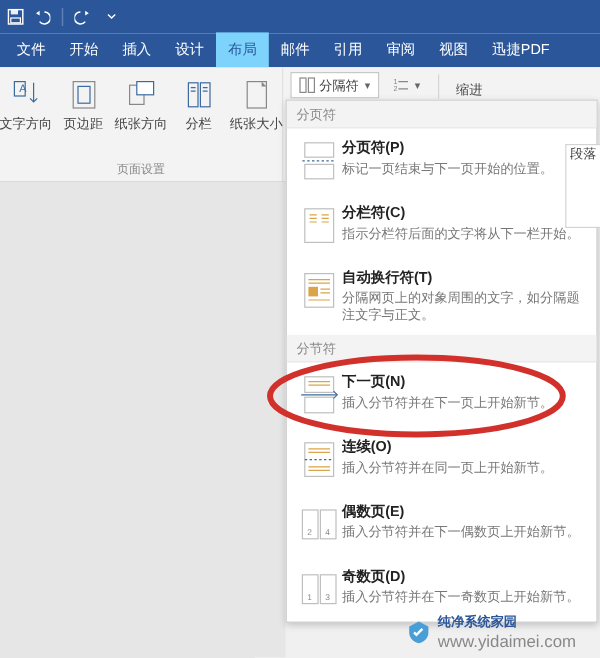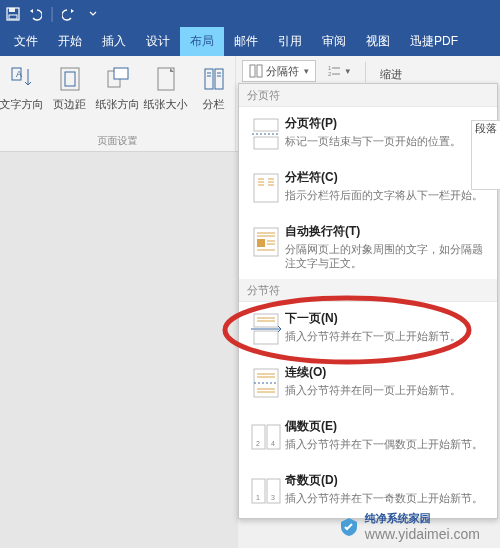--- a/index.html
+++ b/index.html
@@ -116,38 +116,38 @@
           <svg width="28" height="28" viewBox="0 0 28 28">
               <rect x="4" y="6" width="12" height="16" fill="none" stroke="#888"></rect>
               <rect x="10" y="3" width="14" height="11" fill="#fff" stroke="#3b6aa0"></rect>
             </svg>
         </span>
         <span class="blabel">纸张方向</span>
       </div>
       <div class="big-btn">
         <span class="bicon">
           <svg width="28" height="28" viewBox="0 0 28 28">
-              <rect x="6" y="3" width="16" height="22" fill="none" stroke="#888"></rect>
-              <path d="M18 3l4 4h-4z" fill="#888"></path>
-            </svg>
-        </span>
-        <span class="blabel">纸张大小</span>
-      </div>
-      <div class="big-btn">
-        <span class="bicon">
-          <svg width="28" height="28" viewBox="0 0 28 28">
               <rect x="5" y="4" width="8" height="20" fill="none" stroke="#3b6aa0"></rect>
               <rect x="15" y="4" width="8" height="20" fill="none" stroke="#3b6aa0"></rect>
               <line x1="7" y1="8" x2="11" y2="8" stroke="#3b6aa0"></line>
               <line x1="7" y1="11" x2="11" y2="11" stroke="#3b6aa0"></line>
               <line x1="17" y1="8" x2="21" y2="8" stroke="#3b6aa0"></line>
               <line x1="17" y1="11" x2="21" y2="11" stroke="#3b6aa0"></line>
             </svg>
         </span>
         <span class="blabel">分栏</span>
+      </div>
+      <div class="big-btn">
+        <span class="bicon">
+          <svg width="28" height="28" viewBox="0 0 28 28">
+              <rect x="6" y="3" width="16" height="22" fill="none" stroke="#888"></rect>
+              <path d="M18 3l4 4h-4z" fill="#888"></path>
+            </svg>
+        </span>
+        <span class="blabel">纸张大小</span>
       </div>
     </div>
     <div class="group-name">页面设置</div>
   </div>
 
   <div class="ribbon-right">
     <div class="rr-top">
       <div class="small-btn boxed">
         <span>
           <svg width="14" height="14" viewBox="0 0 14 14">

